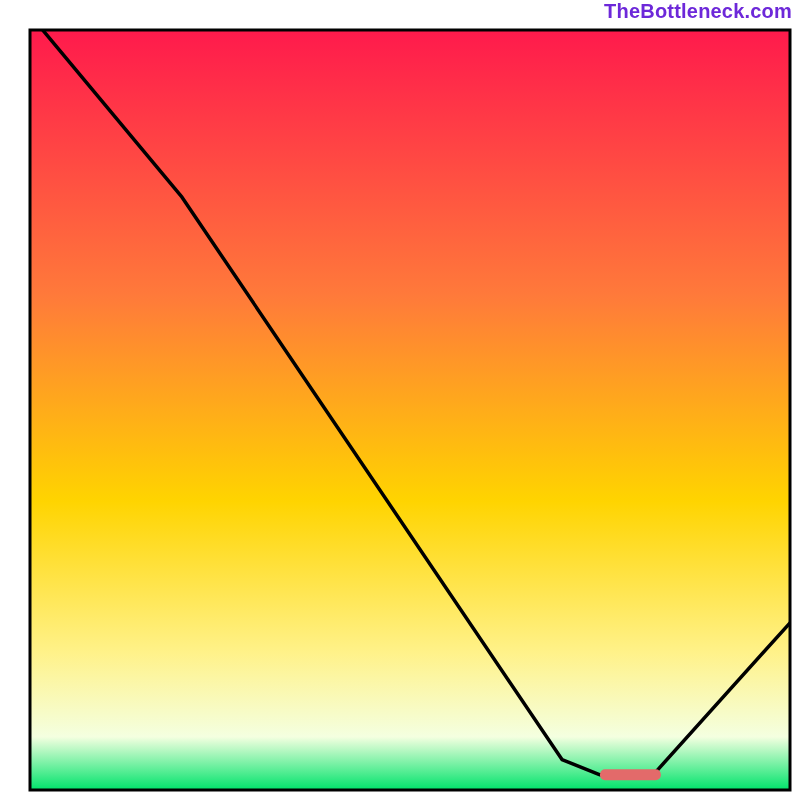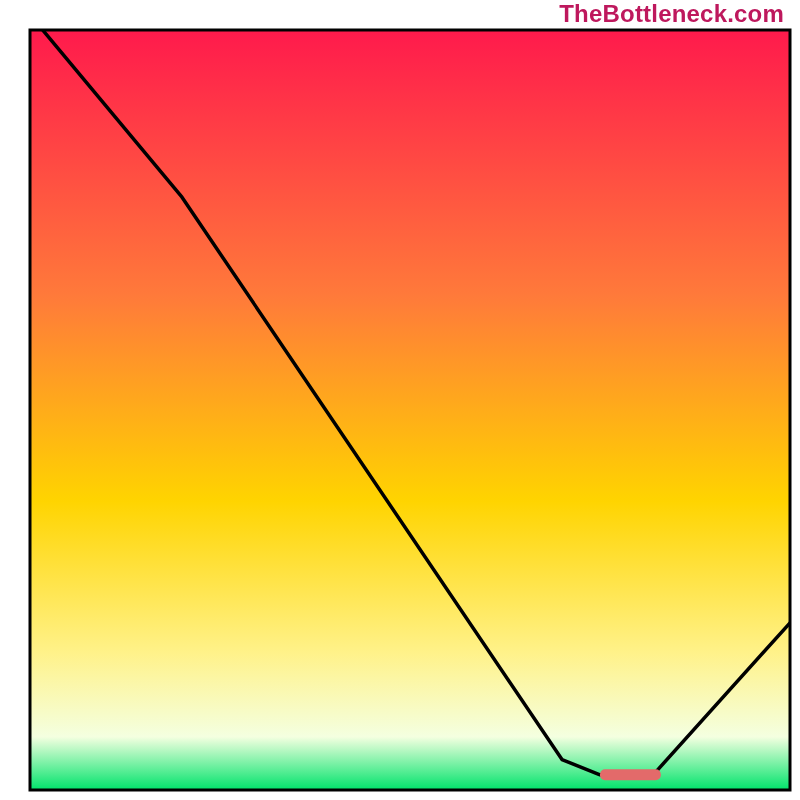--- a/index.html
+++ b/index.html
@@ -11,24 +11,24 @@
     font-family: Arial, Helvetica, sans-serif;
   }
   .container {
     position: relative;
     width: 800px;
     height: 800px;
   }
   .watermark {
     position: absolute;
     top: 0px;
-    right: 16px;
-    font-size: 24px;
+    right: 8px;
+    font-size: 20px;
     font-weight: bold;
-    color: #be185d;
+    color: #6d28d9;
     letter-spacing: 0.2px;
   }
   svg.chart {
     position: absolute;
     left: 0;
     top: 0;
   }
 </style>
 </head>
 <body>

